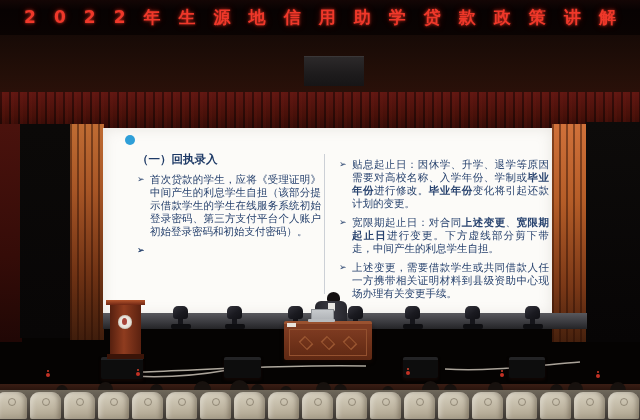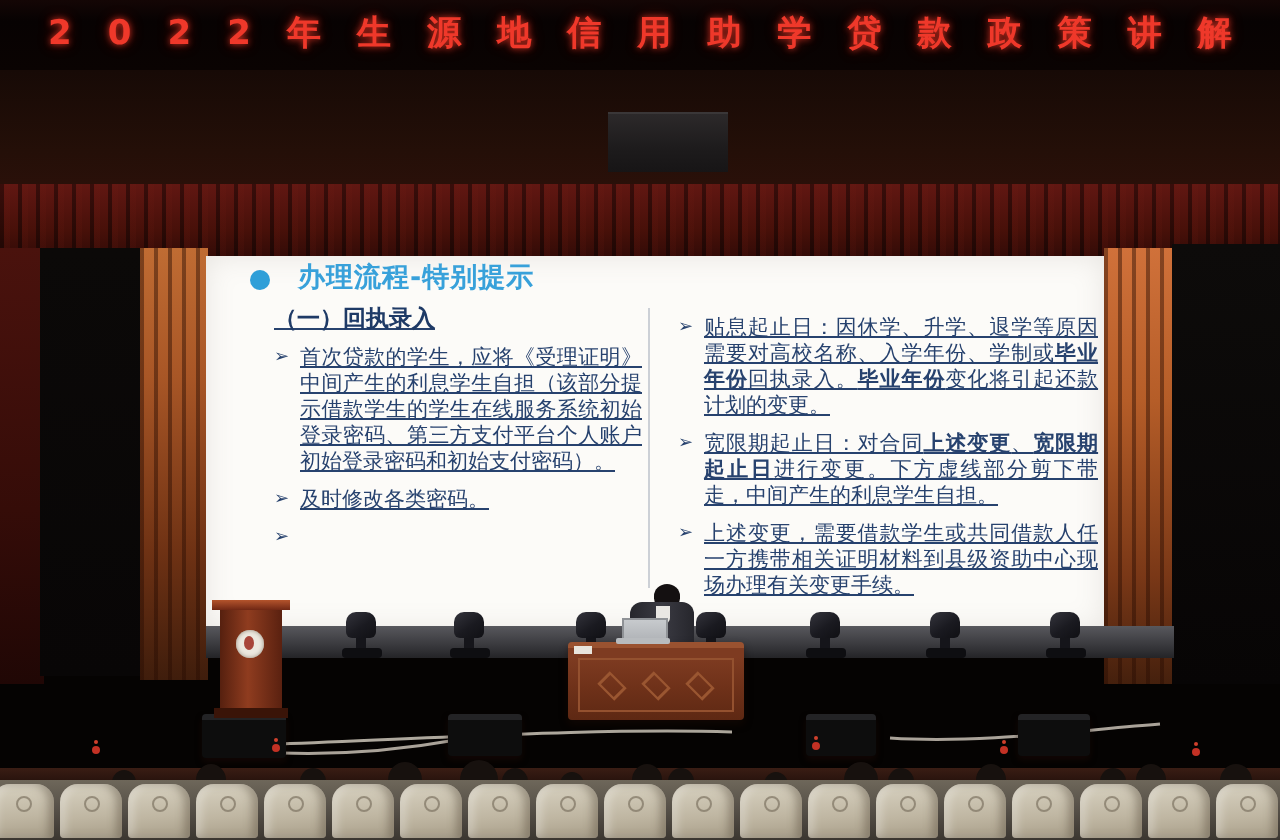--- a/index.html
+++ b/index.html
@@ -33,21 +33,21 @@
         background:repeating-linear-gradient(90deg,rgba(40,12,2,.45) 0 2px,rgba(0,0,0,0) 2px 7px),
                    linear-gradient(180deg,#d0713a,#b55d28 35%,#7a3817 75%,#45200d);}
   .curt-black-right{left:586px;top:122px;width:54px;height:220px;background:linear-gradient(180deg,#0d0b0a,#070505);}
 
   
   .screen{left:103px;top:128px;width:449px;height:187px;background:#fcfbf8;z-index:3;
           box-shadow:inset 0 0 14px rgba(140,130,120,.18);}
   .slide-title-dot{left:22px;top:7px;width:10px;height:10px;border-radius:50%;background:#2f9fd8;}
   .slide-title{left:46px;top:2px;font-size:13.5px;font-weight:bold;color:#38a1da;letter-spacing:.5px;}
   .col-divider{left:221px;top:26px;width:1px;height:140px;background:#ccd0d6;}
-  .slide-col{top:24px;color:#27426e;text-decoration:underline;}
+  .slide-col{top:24px;color:#27426e;}
   .col-left{left:34px;width:184px;}
   .col-right{left:236px;width:210px;}
   .col-heading{font-size:11.5px;font-weight:bold;color:#1e3a66;margin:0 0 6px 0;}
   .bullet{position:relative;padding-left:13px;font-size:10.5px;line-height:13px;margin-top:6px;text-align:justify;}
   .bullet .arrow{position:absolute;left:0;top:0;font-size:9px;color:#27426e;}
   .bullet b{font-weight:bold;}
 
   
   .back-band{left:103px;top:313px;width:484px;height:16px;z-index:3;
              background:linear-gradient(#58585d,#39393d 60%,#242427);}
@@ -139,33 +139,32 @@
   <div class="abs valance"></div>
 
   <div class="abs curt curt-red-left"></div>
   <div class="abs curt curt-black-left"></div>
   <div class="abs curt curt-orange-left"></div>
   <div class="abs curt curt-orange-right"></div>
   <div class="abs curt curt-black-right"></div>
 
   <div class="abs screen">
     <div class="abs slide-title-dot"></div>
-    <div class="abs slide-title">办理流程-特别提示</div>
     <div class="abs col-divider"></div>
     <div class="abs slide-col col-left">
       <p class="col-heading">（一）回执录入</p>
       <div id="left-bullets">
           <div class="bullet"><span class="arrow">➢</span><span>首次贷款的学生，应将《受理证明》中间产生的利息学生自担（该部分提示借款学生的学生在线服务系统初始登录密码、第三方支付平台个人账户初始登录密码和初始支付密码）。</span></div>
-          <div class="bullet"><span class="arrow">➢</span><span>及时修改各类密码。</span></div>
+          <div class="bullet"><span class="arrow">➢</span></div>
           <div class="bullet"><span class="arrow">➢</span></div>
         </div>
     </div>
     <div class="abs slide-col col-right">
       <div id="right-bullets">
-          <div class="bullet"><span class="arrow">➢</span><span>贴息起止日：因休学、升学、退学等原因需要对高校名称、入学年份、学制或</span><b>毕业年份</b><span>回执录入。</span><b>毕业年份</b><span>变化将引起还款计划的变更。</span></div>
+          <div class="bullet"><span class="arrow">➢</span><span>贴息起止日：因休学、升学、退学等原因需要对高校名称、入学年份、学制或</span><b>毕业年份</b><span>进行修改。</span><b>毕业年份</b><span>变化将引起还款计划的变更。</span></div>
           <div class="bullet"><span class="arrow">➢</span><span>宽限期起止日：对合同</span><b>上述变更</b><span>、</span><b>宽限期起止日</b><span>进行变更。下方虚线部分剪下带走，中间产生的利息学生自担。</span></div>
           <div class="bullet"><span class="arrow">➢</span><span>上述变更，需要借款学生或共同借款人任一方携带相关证明材料到县级资助中心现场办理有关变更手续。</span></div>
         </div>
     </div>
   </div>
 
   <div class="abs back-band"></div>
 
   <div class="abs floor"></div>
   <svg class="abs cables" viewBox="0 0 640 60">

